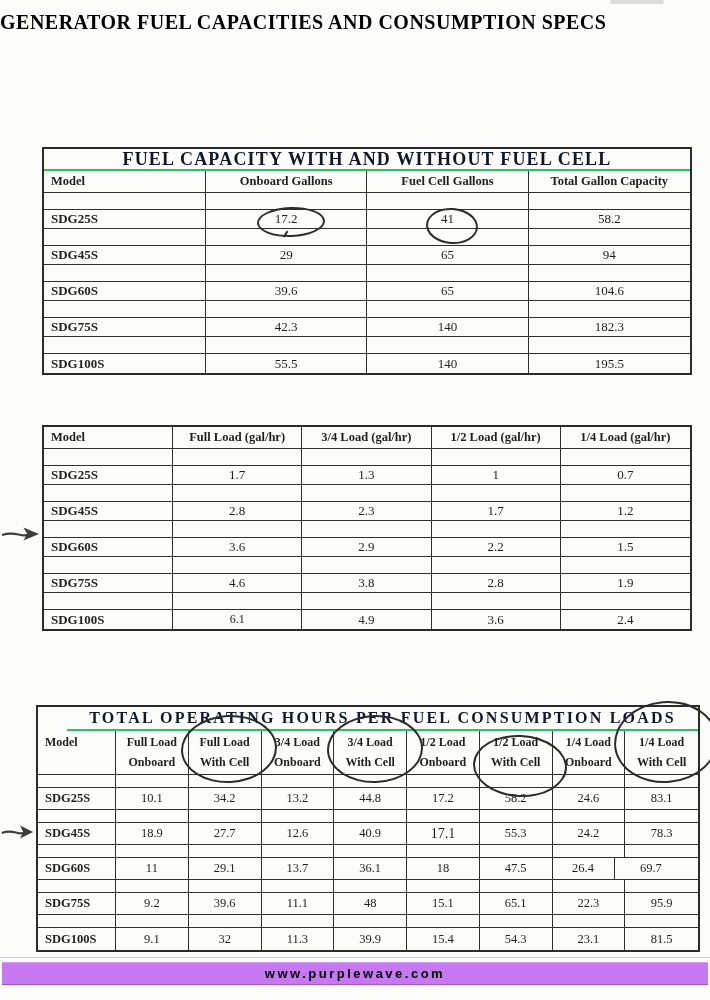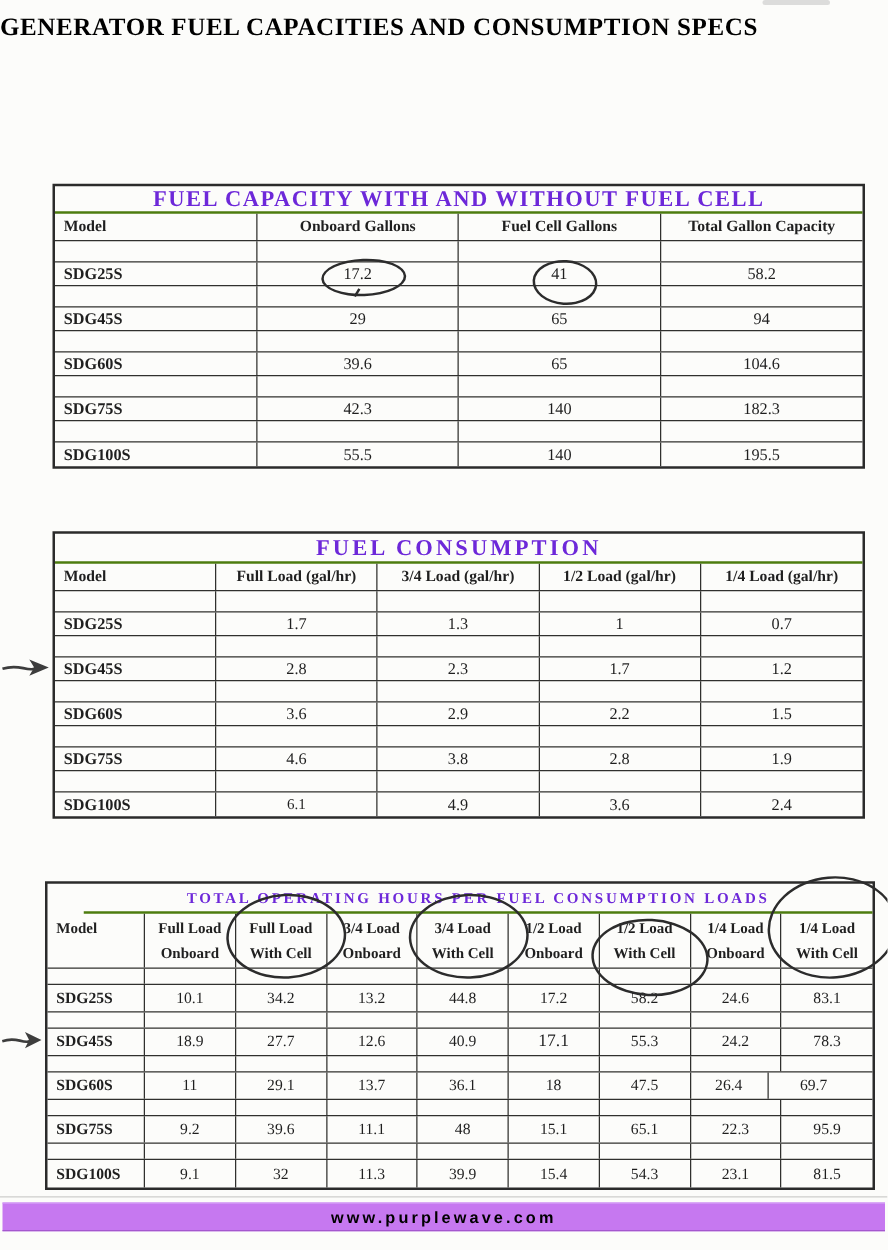--- a/index.html
+++ b/index.html
@@ -17,22 +17,22 @@
   .smudge {
     position:absolute; left:610px; top:0; width:54px; height:4px;
     background:#b5b5b5; opacity:.45; border-radius:2px;
   }
   .tbl {
     position:absolute; box-sizing:border-box;
     border:2px solid #2b2b2b; background:transparent;
   }
   .tbl-title {
     display:flex; align-items:center; justify-content:center;
-    font-weight:bold; border-bottom:2px solid #4d7c0f; box-sizing:border-box;
-    white-space:nowrap; overflow:hidden; color:#6d28d9;
+    font-weight:bold; border-bottom:2px solid #22c55e; box-sizing:border-box;
+    white-space:nowrap; overflow:hidden; color:#0f172a;
   }
   .row { display:flex; box-sizing:border-box; border-bottom:1px solid #30302e; }
   .row.last { border-bottom:none; }
   .cell {
     box-sizing:border-box; border-right:1px solid #30302e;
     display:flex; align-items:center; justify-content:center;
     overflow:hidden; text-align:center;
   }
   .cell.c-last { border-right:none; }
   .cell.model { justify-content:flex-start; padding-left:7px; font-weight:600; text-align:left; }
@@ -131,21 +131,20 @@
         <div class="cell model" style="width: 162px; font-size: 13px;">SDG100S</div>
         <div class="cell" style="width: 161.333px; font-size: 13px;">55.5</div>
         <div class="cell" style="width: 161.333px; font-size: 13px;">140</div>
         <div class="cell c-last" style="width: 161.333px; font-size: 13px;">195.5</div>
       </div>
       <div class="circle" style="left: 212.667px; top: 57.5px; width: 64px; height: 26px; transform: rotate(-2deg);"></div>
       <div class="circle" style="left: 382px; top: 58.5px; width: 48px; height: 32px; transform: rotate(4deg);"></div>
       <div class="scan-mark" style="left: 240px; top: 84px;"></div>
     </section>
   <section class="tbl" style="left: 42px; top: 425px; width: 650px;">
-      <div class="tbl-title" style="height: 24px; font-size: 18px; letter-spacing: 2.5px;">FUEL CONSUMPTION</div>
       <div class="row head" style="height: 22px;">
         <div class="cell model" style="width: 129px; font-size: 12.5px;">Model</div>
         <div class="cell" style="width: 129.25px; font-size: 12.5px;">Full Load (gal/hr)</div>
         <div class="cell" style="width: 129.25px; font-size: 12.5px;">3/4 Load (gal/hr)</div>
         <div class="cell" style="width: 129.25px; font-size: 12.5px;">1/2 Load (gal/hr)</div>
         <div class="cell c-last" style="width: 129.25px; font-size: 12.5px;">1/4 Load (gal/hr)</div>
       </div>
       <div class="row" style="height: 17px;">
         <div class="cell model" style="width: 129px; font-size: 13px;"></div>
         <div class="cell" style="width: 129.25px; font-size: 13px;"></div>
@@ -211,21 +210,21 @@
       </div>
       <div class="row last" style="height: 19px;">
         <div class="cell model" style="width: 129px; font-size: 13px;">SDG100S</div>
         <div class="cell" style="width: 129.25px; font-size: 12px;">6.1</div>
         <div class="cell" style="width: 129.25px; font-size: 13px;">4.9</div>
         <div class="cell" style="width: 129.25px; font-size: 13px;">3.6</div>
         <div class="cell c-last" style="width: 129.25px; font-size: 13px;">2.4</div>
       </div>
     </section>
   <section class="tbl" style="left: 36px; top: 705px; width: 664px;">
-      <div class="tbl-title" style="height: 24px; font-size: 12px; letter-spacing: 2.2px; margin-left: 29px;">TOTAL OPERATING HOURS PER FUEL CONSUMPTION LOADS</div>
+      <div class="tbl-title" style="height: 24px; font-size: 16px; letter-spacing: 2.2px; margin-left: 29px;">TOTAL OPERATING HOURS PER FUEL CONSUMPTION LOADS</div>
       <div class="row head twoline" style="height: 44px;">
         <div class="cell model" style="width: 78px; font-size: 12px;">Model</div>
         <div class="cell" style="width: 72.75px; font-size: 12px;">Full Load
 Onboard</div>
         <div class="cell" style="width: 72.75px; font-size: 12px;">Full Load
 With Cell</div>
         <div class="cell" style="width: 72.75px; font-size: 12px;">3/4 Load
 Onboard</div>
         <div class="cell" style="width: 72.75px; font-size: 12px;">3/4 Load
 With Cell</div>

